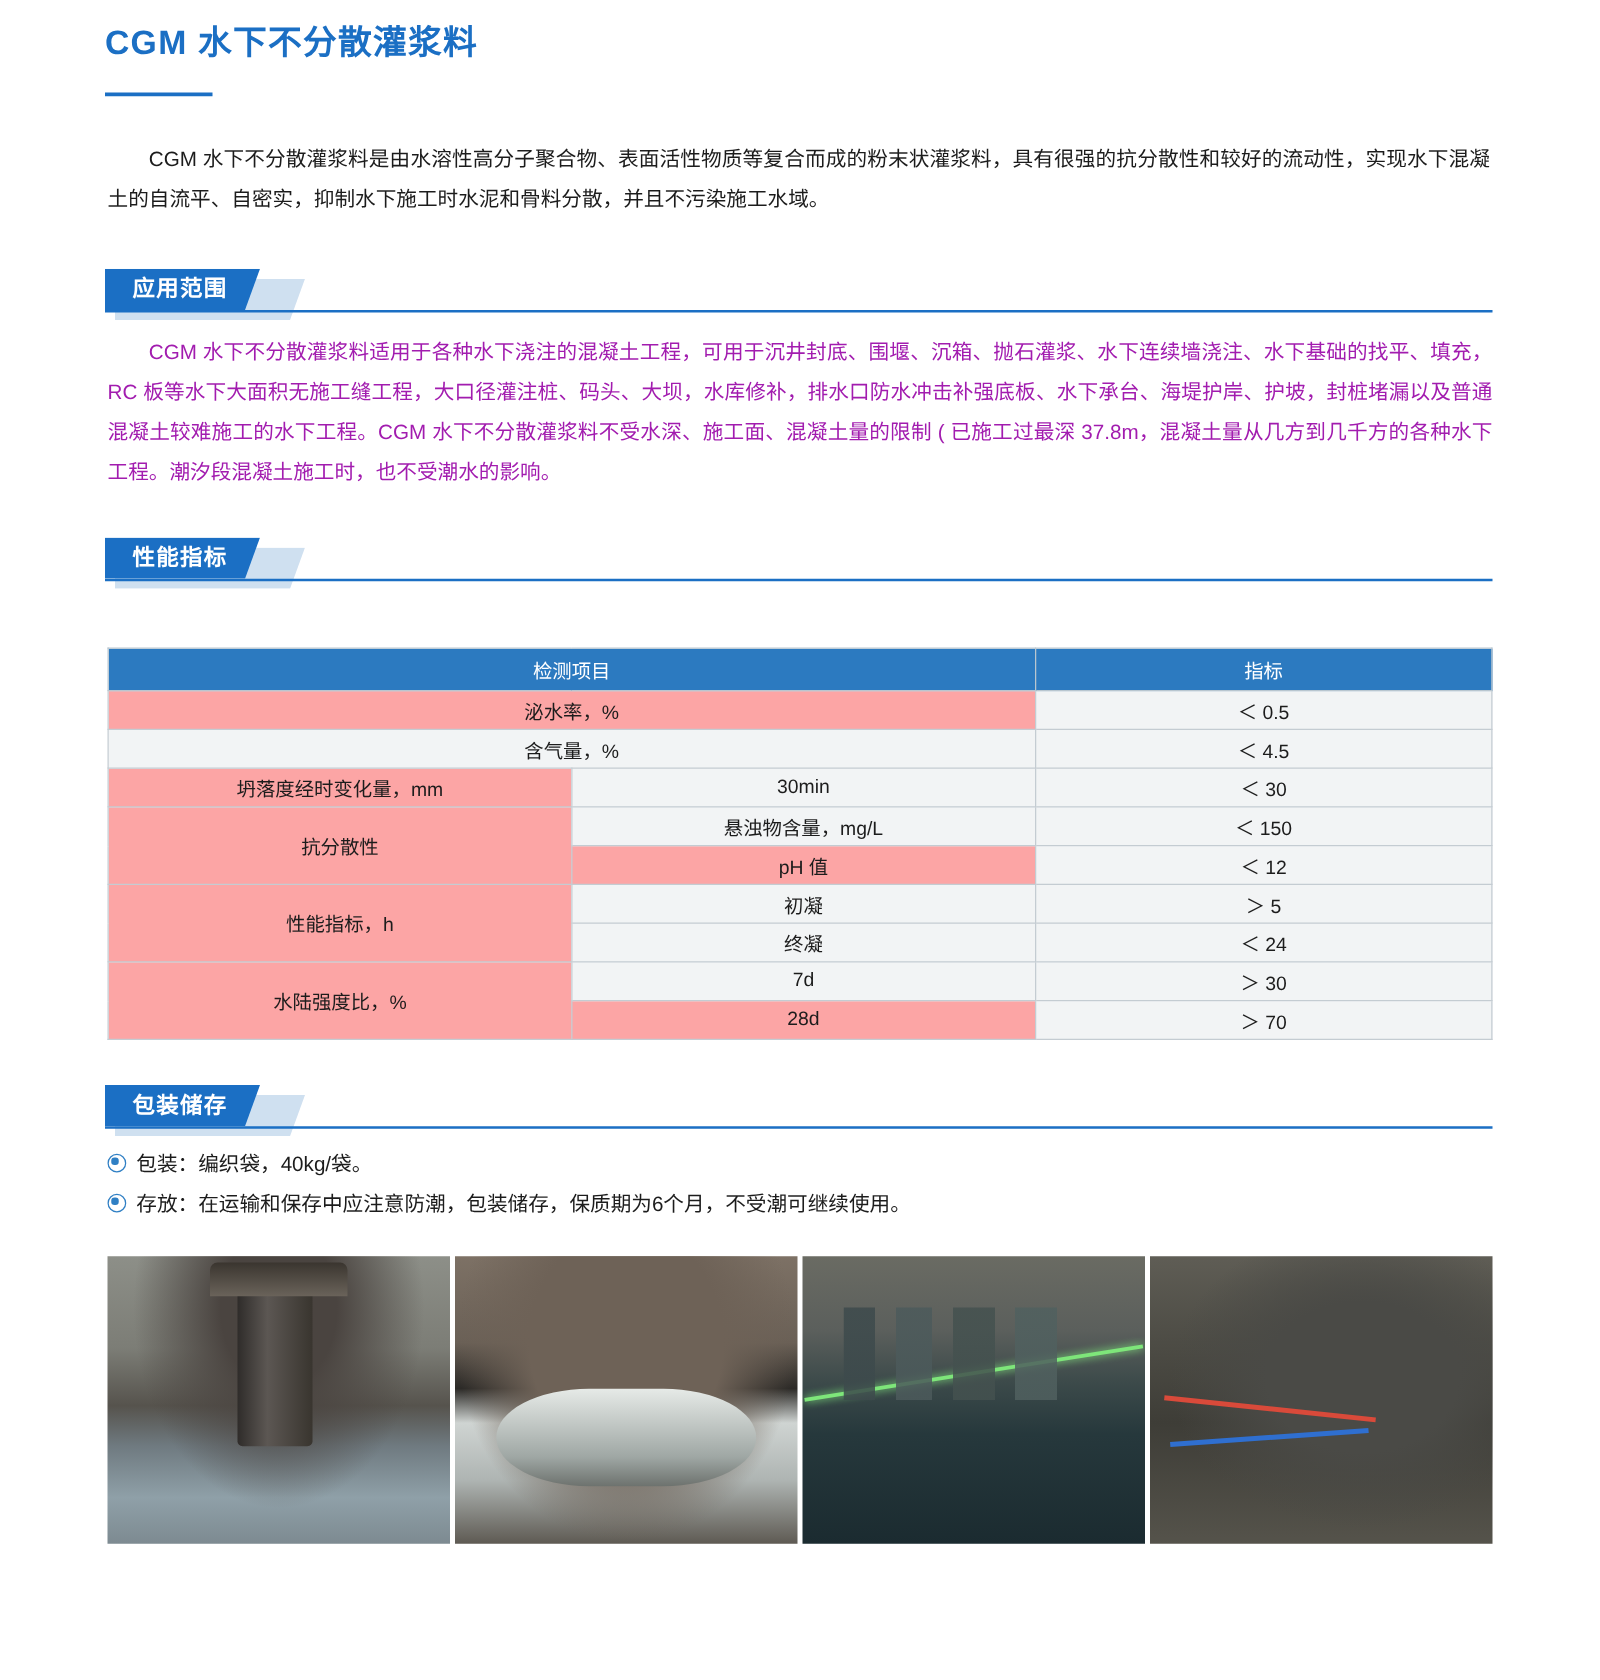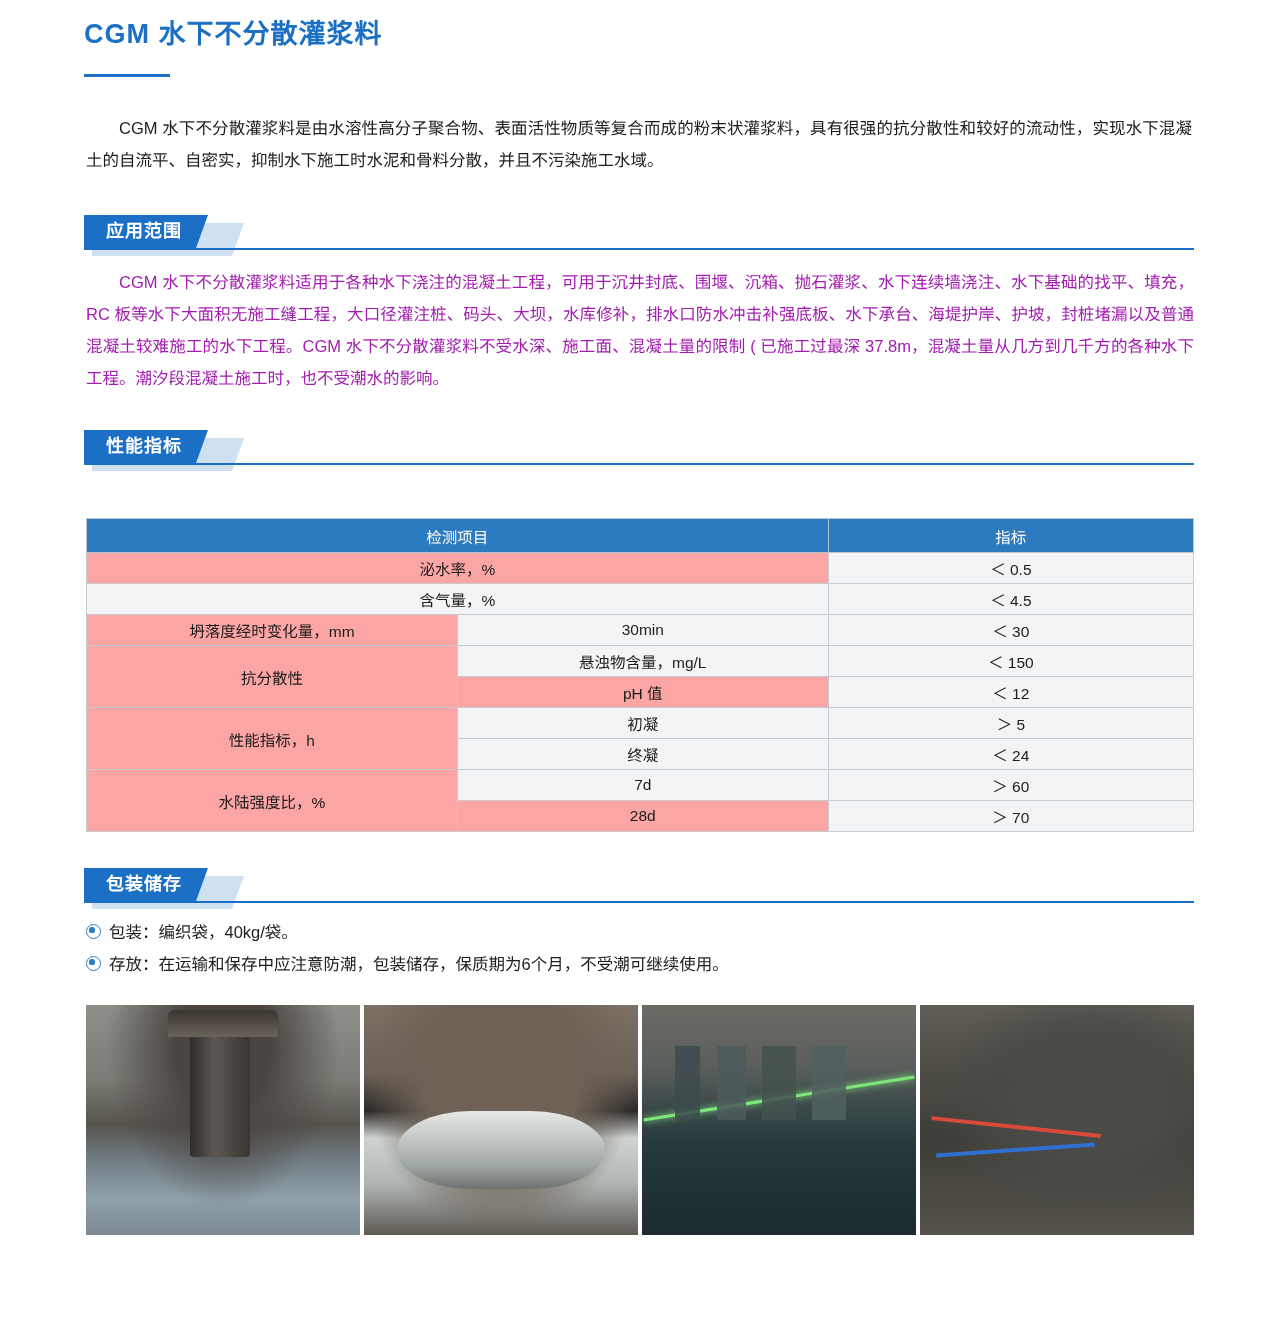--- a/index.html
+++ b/index.html
@@ -349,21 +349,21 @@
         <td class="light">初凝</td>
         <td class="light">＞ 5</td>
       </tr>
       <tr>
         <td class="light">终凝</td>
         <td class="light">＜ 24</td>
       </tr>
       <tr>
         <td rowspan="2" class="mid">水陆强度比，%</td>
         <td class="light">7d</td>
-        <td class="light">＞ 60</td>
+        <td class="light">＞ 30</td>
       </tr>
       <tr>
         <td class="mid">28d</td>
         <td class="light">＞ 70</td>
       </tr>
     </tbody>
   </table>
 
   <div class="section" style="top:868px;">
     <div class="sec-shadow" style="width:152px;"></div>

